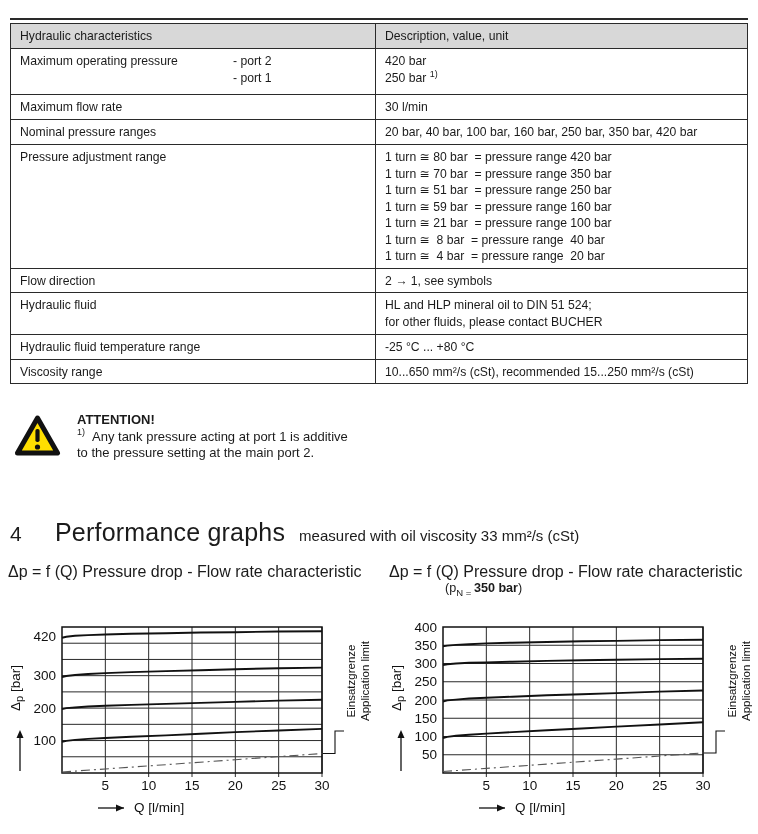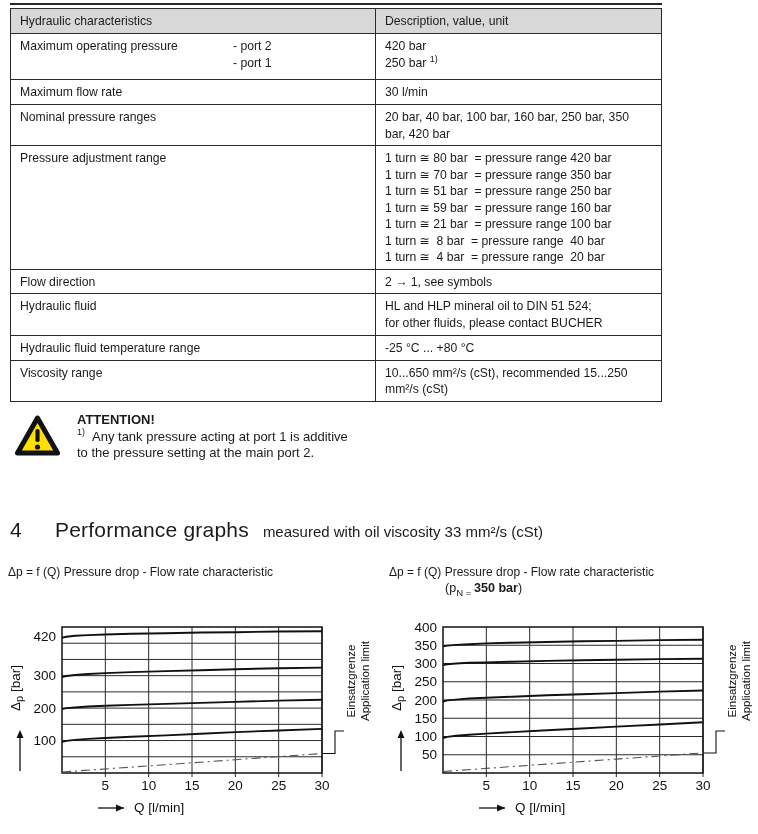--- a/index.html
+++ b/index.html
@@ -5,21 +5,21 @@
   * { margin:0; padding:0; box-sizing:border-box; }
   html,body { background:#fff; }
   body {
     width:758px; height:834px;
     font-family:"Liberation Sans","DejaVu Sans",sans-serif;
     color:#1b1b1b; position:relative; overflow:hidden;
   }
   .page { position:absolute; inset:0; background:#fff; }
 
   
-  .tablewrap { position:absolute; left:10px; top:3px; width:652px; }
+  .tablewrap { position:absolute; left:10px; top:18px; width:738px; }
   .toprule { height:2px; background:#2a2a2a; margin-bottom:3px; }
   table.spec { width:100%; border-collapse:collapse; table-layout:fixed;
                border:1px solid #2a2a2a; font-size:12.2px; }
   table.spec td, table.spec th {
     vertical-align:top; padding:4px 9px 3px 9px; line-height:16.5px;
     border-top:1px solid #2a2a2a; text-align:left; font-weight:400;
   }
   td.lcol, th.lcol { border-right:1px solid #2a2a2a; width:365px; position:relative; }
   tr.hdr th { background:#d8d8d8; height:25px; }
   .vlines div { white-space:pre-wrap; }
@@ -28,28 +28,28 @@
 
   
   .attn { position:absolute; left:14px; top:410px; display:flex; align-items:center; }
   .attn-text { margin-left:16px; font-size:13px; line-height:16.5px; padding-top:2px; }
   .attn-title { font-weight:bold; }
   .attn-line2 sup.s { padding-right:7px; }
 
   
   .sect { position:absolute; left:10px; top:518px; display:flex; align-items:baseline; }
   .sect-num { font-size:21px; width:45px; }
-  .sect-title { font-size:21px; letter-spacing:0.2px; }
+  .sect-title { font-size:25px; letter-spacing:0.2px; }
   .sect-sub { font-size:15px; margin-left:14px; }
 
   
   .chart { position:absolute; top:564px; width:376px; }
   .chart.c0 { left:2px; }
   .chart.c1 { left:383px; }
-  .gtitle { font-size:12px; line-height:16px; padding-left:6px; }
+  .gtitle { font-size:16px; line-height:16px; padding-left:6px; }
   .gsub   { font-size:12.6px; line-height:16px; padding-left:62px; }
   .gsub b { font-weight:bold; }
   .sub { font-size:9.5px; vertical-align:sub; }
   .chart svg { position:absolute; left:0; top:50px; }
 </style>
 </head>
 <body>
 
 <div class="page">
 

